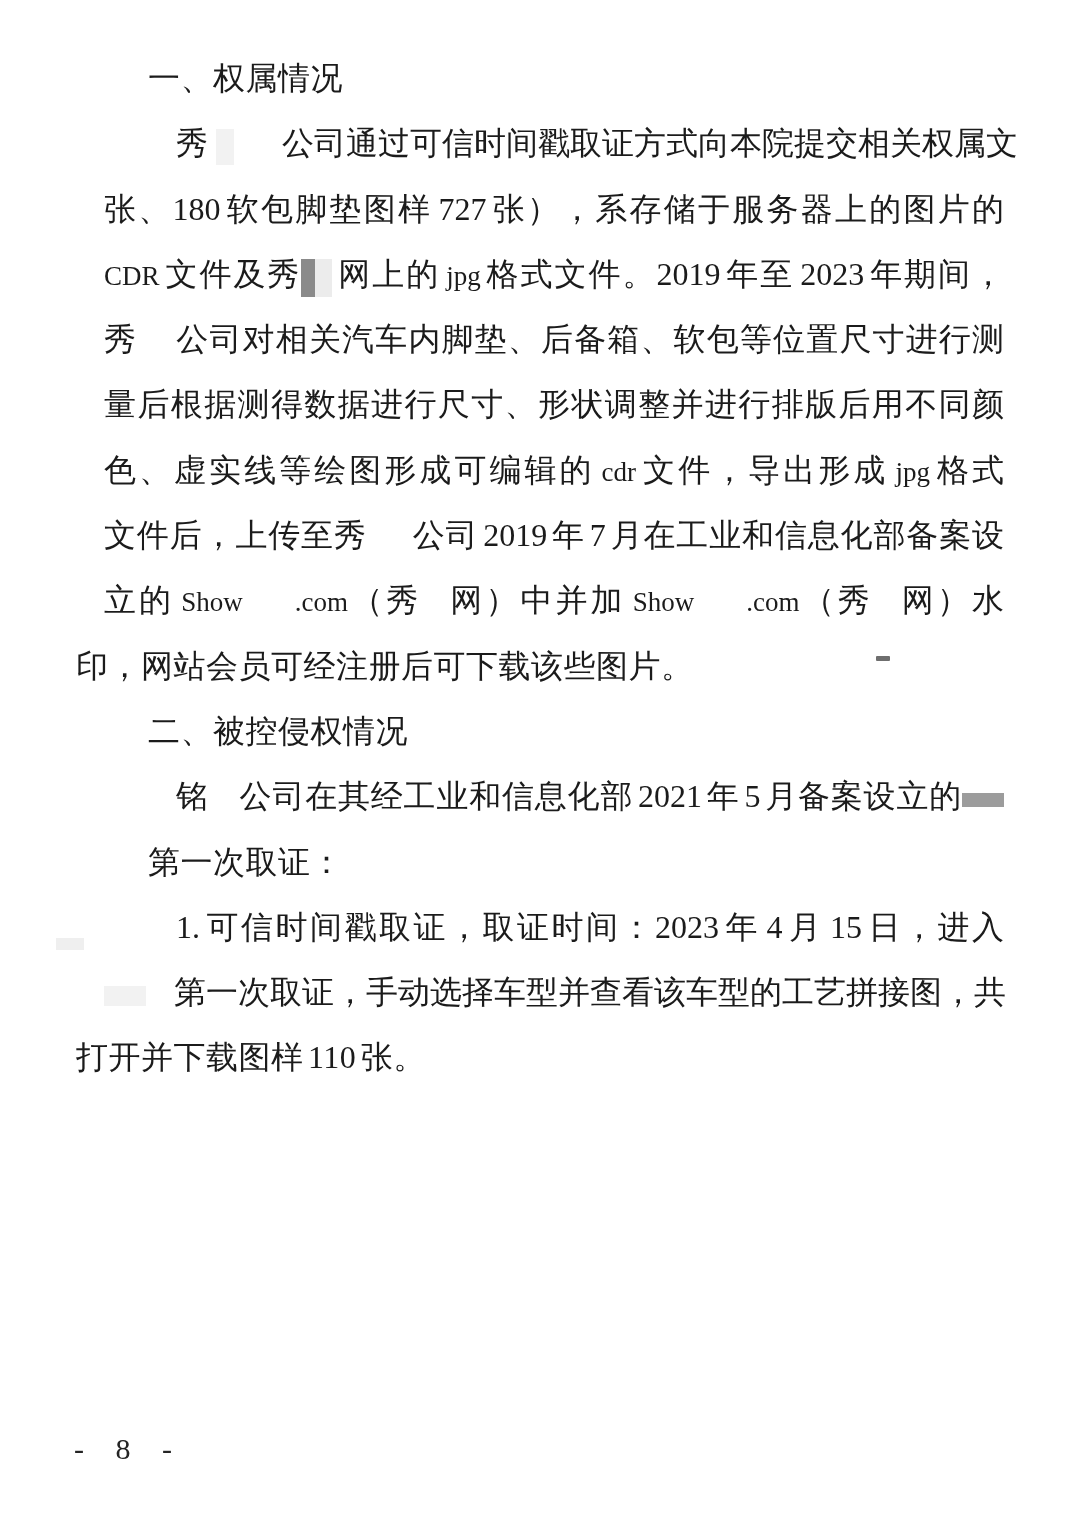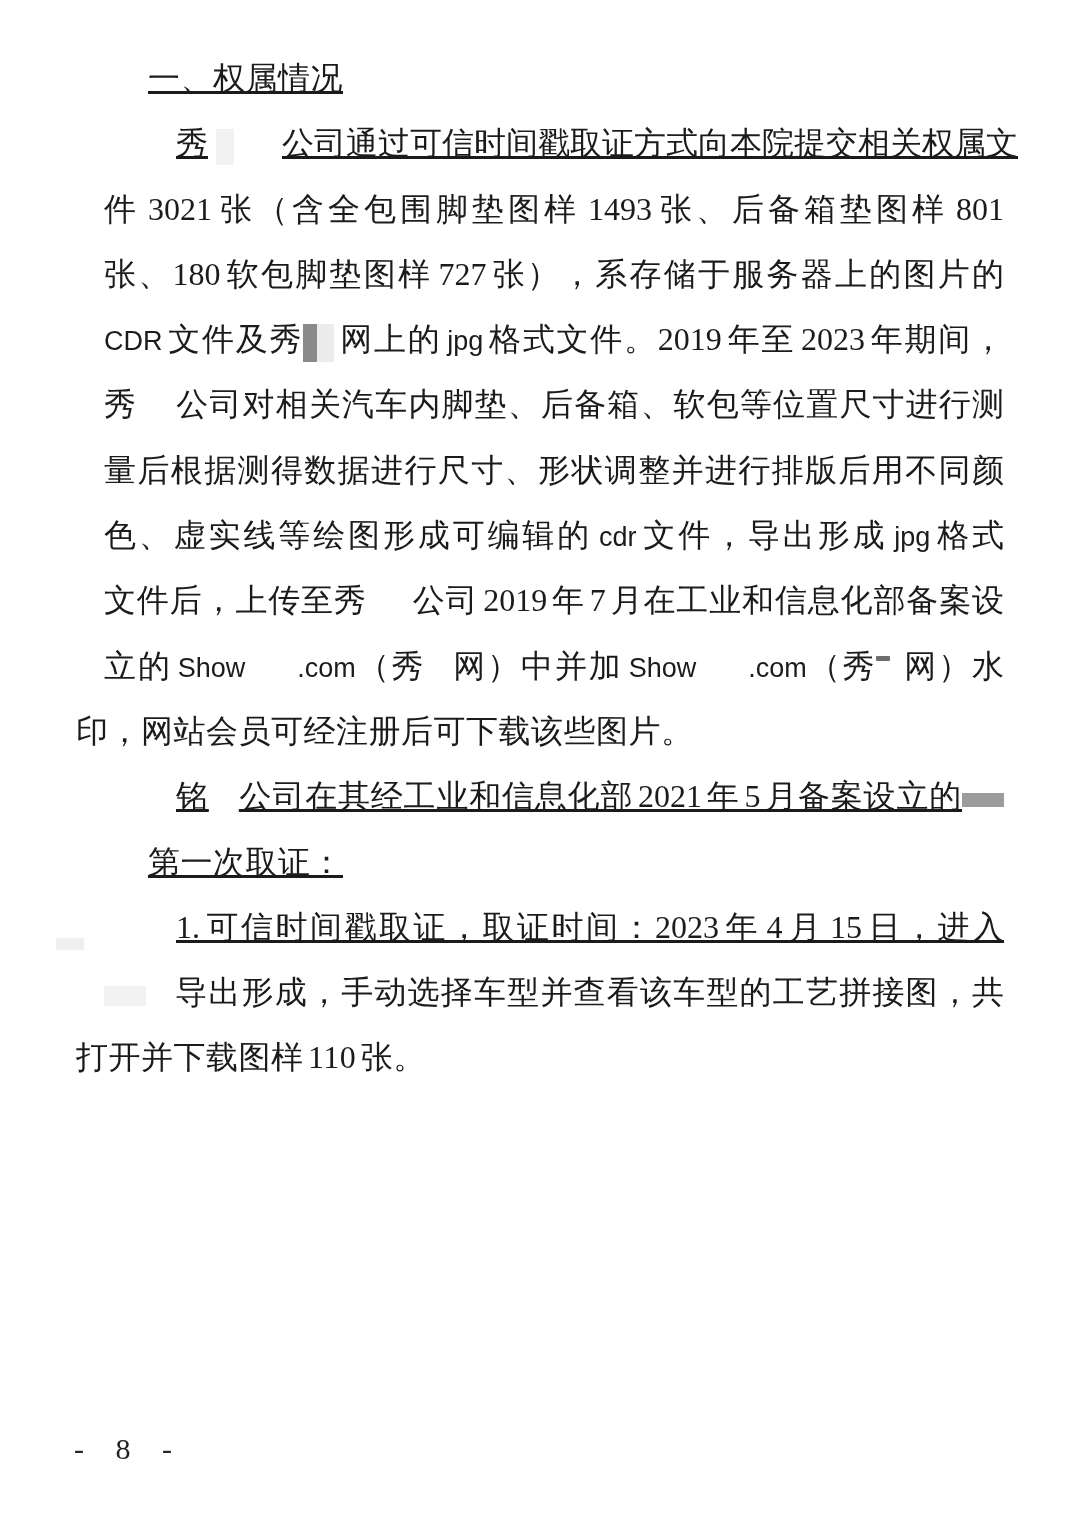--- a/index.html
+++ b/index.html
@@ -30,24 +30,23 @@
     word-spacing:-4px;
   }
   .line.just{
     text-align:justify;
     text-align-last:justify;
     letter-spacing:0;
     margin-left:28px;
   }
   .line.ind{
     padding-left:72px;
-    text-decoration:underline;
   }
   .mono{
-    font-family:Liberation Sans, sans-serif;
+    font-family:Liberation Serif, serif;
     font-size:27px;
   }
   .gap{
     display:inline-block;
     height:1px;
   }
   .redact{
     display:inline-block;
     vertical-align:middle;
   }
@@ -73,31 +72,31 @@
     background:#efefef;
   }
 </style>
 </head>
 <body>
 
 <div class="page">
   <div class="doc-body">
       <div class="line ind"><span class="cjk">一、权属情况</span></div>
       <div class="line just ind"><span class="cjk">秀</span><span class="gap" style="width: 8px;"></span><span class="redact" style="width: 18px; height: 36px; background: rgb(242, 242, 242);"></span><span class="gap" style="width: 48px;"></span><span class="cjk">公司通过可信时间戳取证方式向本院提交相关权属文</span></div>
-      <div class="line just"><span class="cjk">件 3021 张（含全包围脚垫图样 1493 张、后备箱垫图样 801</span></div>
       <div class="line just"><span class="cjk">张、180 软包脚垫图样 727 张），系存储于服务器上的图片的</span></div>
       <div class="line just"><span class="mono">CDR</span><span class="cjk"> 文件及秀</span><span class="redact" style="width: 14px; height: 38px; background: rgb(138, 138, 138);"></span><span class="redact" style="width: 17px; height: 38px; background: rgb(236, 236, 236);"></span><span class="cjk"> 网上的 </span><span class="mono">jpg</span><span class="cjk"> 格式文件。2019 年至 2023 年期间，</span></div>
       <div class="line just"><span class="cjk">秀</span><span class="gap" style="width: 38px;"></span><span class="cjk">公司对相关汽车内脚垫、后备箱、软包等位置尺寸进行测</span></div>
       <div class="line just"><span class="cjk">量后根据测得数据进行尺寸、形状调整并进行排版后用不同颜</span></div>
       <div class="line just"><span class="cjk">色、虚实线等绘图形成可编辑的 </span><span class="mono">cdr</span><span class="cjk"> 文件，导出形成 </span><span class="mono">jpg</span><span class="cjk"> 格式</span></div>
       <div class="line just"><span class="cjk">文件后，上传至秀</span><span class="gap" style="width: 45px;"></span><span class="cjk">公司 2019 年 7 月在工业和信息化部备案设</span></div>
       <div class="line just"><span class="cjk">立的 </span><span class="mono">Show</span><span class="gap" style="width: 52px;"></span><span class="mono">.com</span><span class="cjk">（秀</span><span class="gap" style="width: 26px;"></span><span class="cjk">网）中并加 </span><span class="mono">Show</span><span class="gap" style="width: 52px;"></span><span class="mono">.com</span><span class="cjk">（秀</span><span class="gap" style="width: 26px;"></span><span class="cjk">网）水</span></div>
       <div class="line"><span class="cjk">印，网站会员可经注册后可下载该些图片。</span></div>
+      <div class="line ind"><span class="cjk">二、被控侵权情况</span></div>
       <div class="line just ind"><span class="cjk">铭</span><span class="gap" style="width: 30px;"></span><span class="cjk">公司在其经工业和信息化部 2021 年 5 月备案设立的</span><span class="redact" style="width: 42px; height: 14px; background: rgb(156, 156, 156);"></span></div>
       <div class="line ind"><span class="cjk">第一次取证：</span></div>
       <div class="line just ind"><span class="cjk">1. 可信时间戳取证，取证时间：2023 年 4 月 15 日，进入</span></div>
-      <div class="line just"><span class="redact" style="width: 42px; height: 20px; background: rgb(242, 242, 242);"></span><span class="gap" style="width: 28px;"></span><span class="cjk">导出形成，手动选择车型并查看该车型的工艺拼接图，共</span></div>
+      <div class="line just"><span class="redact" style="width: 42px; height: 20px; background: rgb(242, 242, 242);"></span><span class="gap" style="width: 28px;"></span><span class="cjk">第一次取证，手动选择车型并查看该车型的工艺拼接图，共</span></div>
       <div class="line"><span class="cjk">打开并下载图样 110 张。</span></div>
     </div>
   <div class="speck"></div>
   <div class="smudge"></div>
   <div class="footer">- 8 -</div>
 </div>
 
 </body></html>

